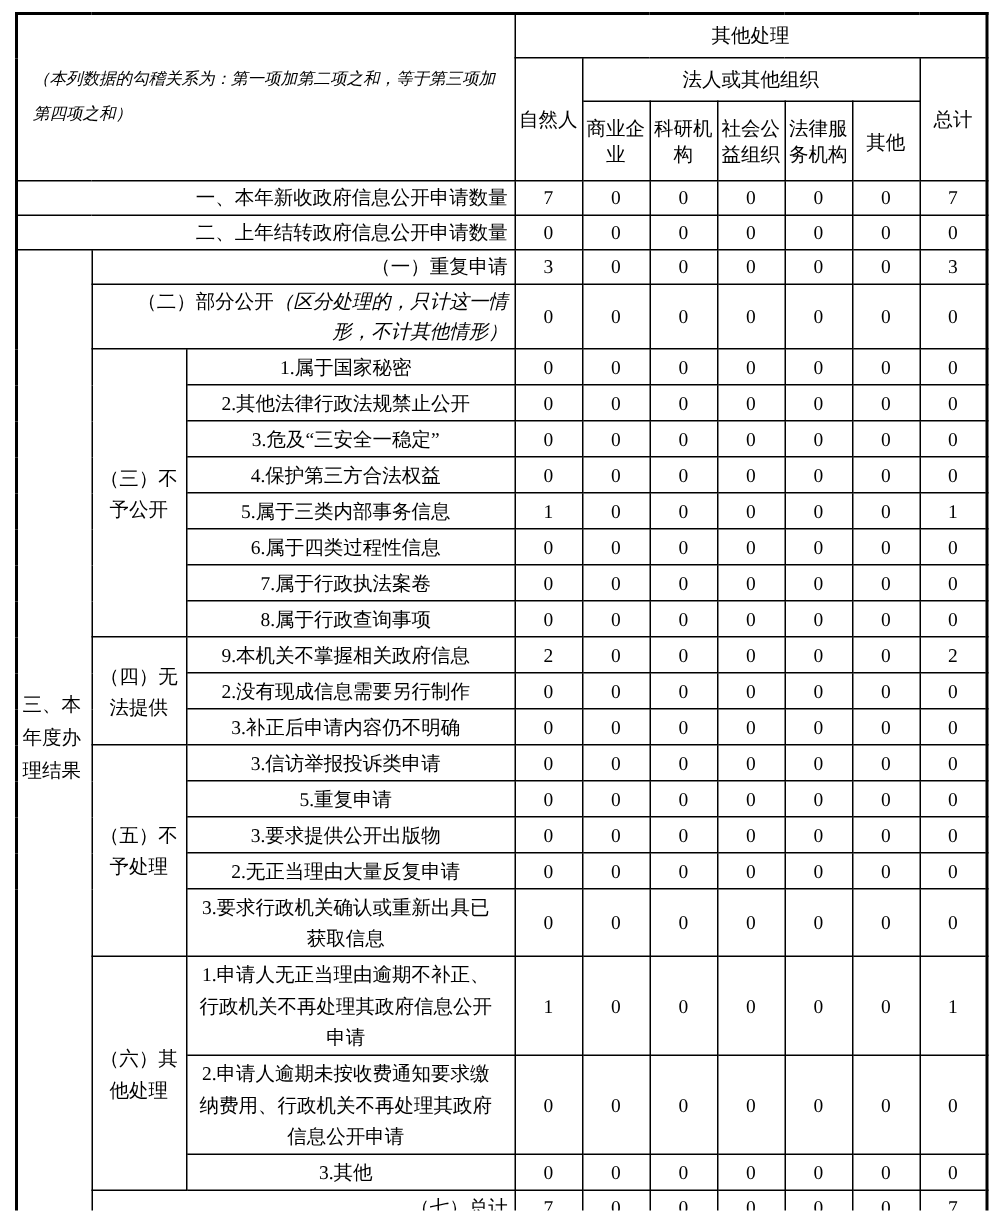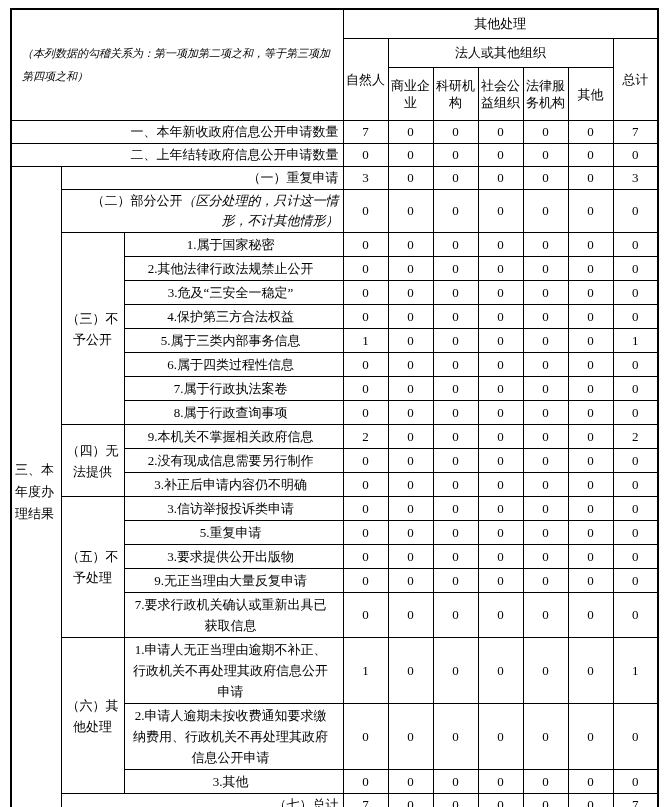--- a/index.html
+++ b/index.html
@@ -272,31 +272,31 @@
     <td class="ilbl">3.要求提供公开出版物</td>
   <td class="num">0</td>
         <td class="num">0</td>
         <td class="num">0</td>
         <td class="num">0</td>
         <td class="num">0</td>
         <td class="num">0</td>
         <td class="num">0</td>
       </tr>
   <tr class="r">
-    <td class="ilbl">9.无正当理由大量反复申请</td>
+    <td class="ilbl">2.无正当理由大量反复申请</td>
   <td class="num">0</td>
         <td class="num">0</td>
         <td class="num">0</td>
         <td class="num">0</td>
         <td class="num">0</td>
         <td class="num">0</td>
         <td class="num">0</td>
       </tr>
   <tr>
-    <td class="ilbl">7.要求行政机关确认或重新出具已获取信息</td>
+    <td class="ilbl">3.要求行政机关确认或重新出具已获取信息</td>
   <td class="num">0</td>
         <td class="num">0</td>
         <td class="num">0</td>
         <td class="num">0</td>
         <td class="num">0</td>
         <td class="num">0</td>
         <td class="num">0</td>
       </tr>
 
   <tr>

